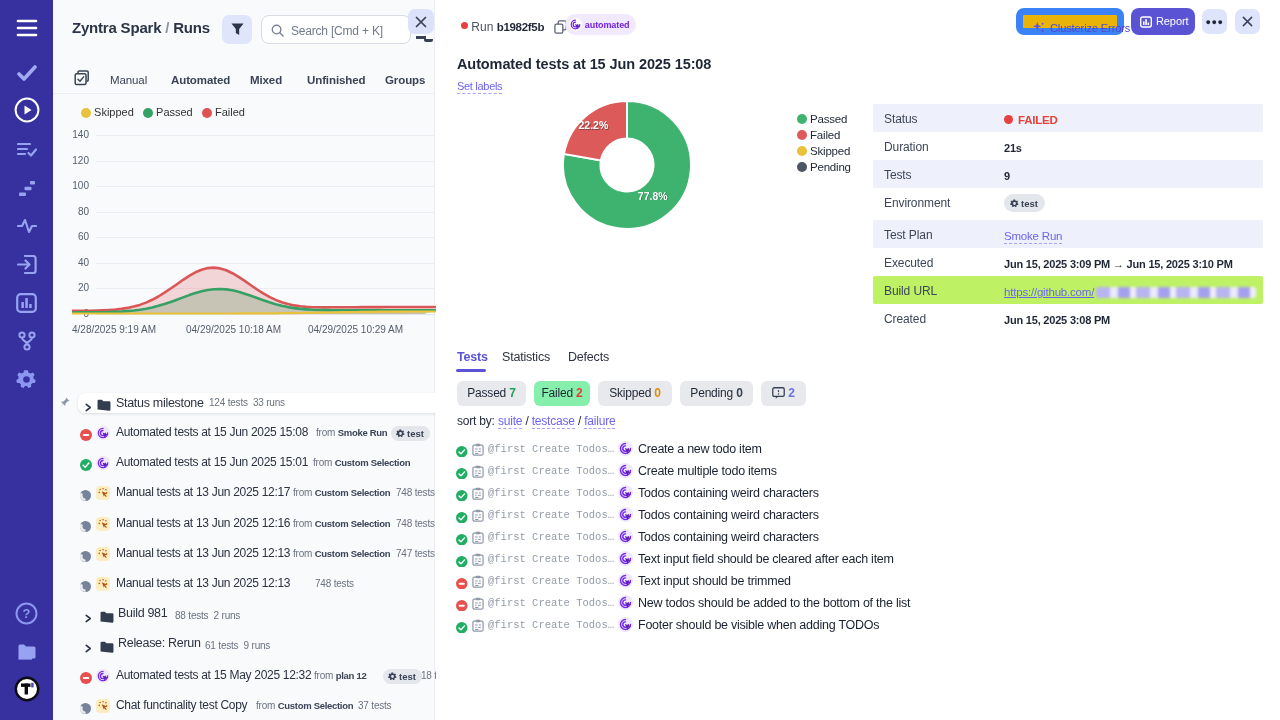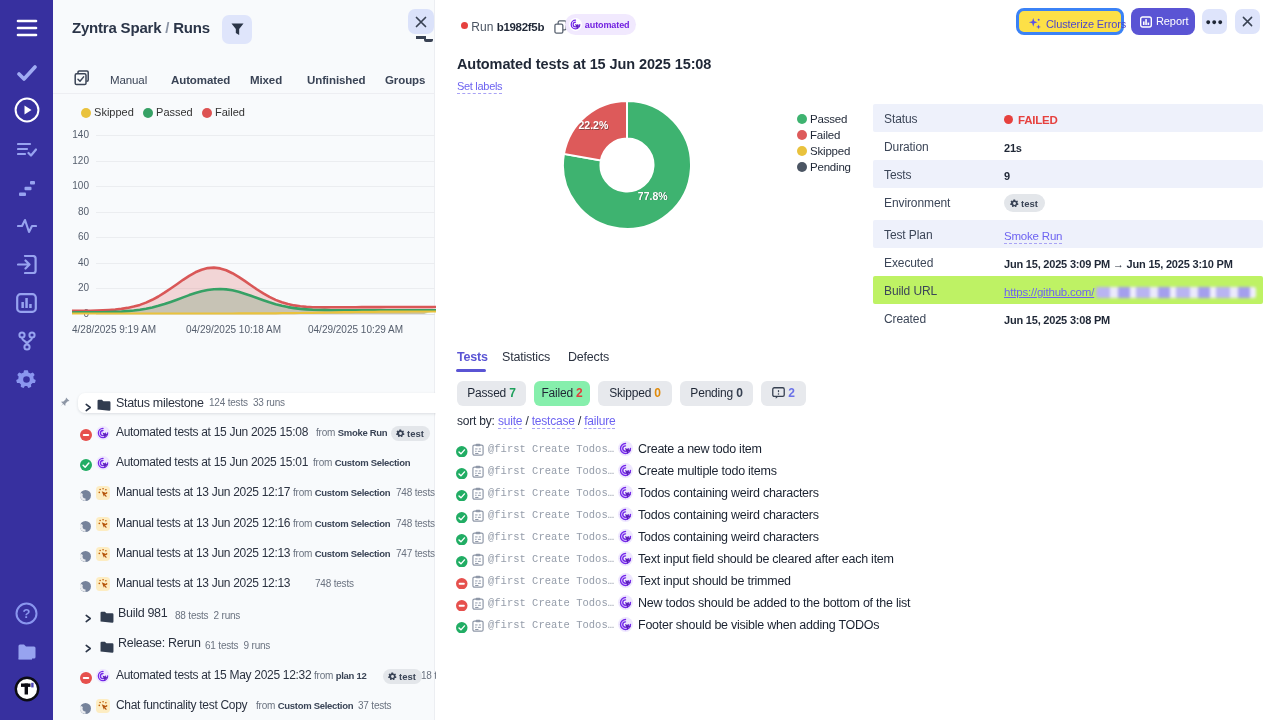--- a/index.html
+++ b/index.html
@@ -108,20 +108,27 @@
       </svg>
     </div>
 </div>
 <div id="leftpanel">
 
   <div class="abs" style="left:19px; top:19px; font-size:15px; font-weight:bold; color:#2b3548; letter-spacing:-0.2px;">Zyntra Spark <span style="color:#8b94a5;">/</span> Runs</div>
   <div class="abs" style="left:169px; top:15px; width:30px; height:29px; background:#dfe5fb; border-radius:7px;">
     <svg width="13" height="13" viewBox="0 0 14 14" style="margin:8px 0 0 8.5px; display:block;">
         <path d="M0.5 0.5 H13.5 L8.8 6.5 V13 L5.2 10.8 V6.5 Z" fill="#2b3548"></path>
       </svg>
+  </div>
+  <div class="abs" style="left:208px; top:15px; width:150px; height:29px; background:#fff; border:1px solid #d8dce3; border-radius:8px;">
+    <svg width="13" height="13" viewBox="0 0 14 14" style="position:absolute; left:9px; top:8px;">
+        <circle cx="6" cy="6" r="4.6" stroke="#7a8494" stroke-width="1.5" fill="none"></circle>
+        <line x1="9.5" y1="9.5" x2="13" y2="13" stroke="#7a8494" stroke-width="1.5" stroke-linecap="round"></line>
+      </svg>
+    <div style="position:absolute; left:29px; top:7.5px; font-size:12px; color:#707a89; letter-spacing:-0.2px;">Search [Cmd + K]</div>
   </div>
   <div class="abs" style="left:355px; top:9px; width:26px; height:25px; background:#dbe2fa; border-radius:7px;">
     <svg width="12" height="12" viewBox="0 0 12 12" style="margin:6.5px 0 0 7px; display:block;">
         <path d="M1.5 1.5 L10.5 10.5 M10.5 1.5 L1.5 10.5" stroke="#394253" stroke-width="1.7" stroke-linecap="round"></path>
       </svg>
   </div>
   <div class="abs" style="left:363px; top:36px; width:10px; height:3px; background:#394253;"></div>
   <div class="abs" style="left:371px; top:39px; width:9px; height:3px; background:#394253; border-radius:0 0 2px 2px;"></div>
 
   <div class="abs" style="left:0; top:68px; width:382px; height:26px; border-bottom:1px solid #edeef2;"></div>
@@ -377,21 +384,21 @@
           <circle cx="8.5" cy="8.5" r="8.5" fill="#fff"></circle>
           <g stroke="#7427ea" stroke-width="1.6" fill="none" stroke-linecap="round">
             <path d="M8.5 2.9 a5.6 5.6 0 1 0 5.6 5.6"></path>
             <path d="M8.5 5.5 a3.1 3.1 0 1 0 3.1 3.1"></path>
           </g>
           <path d="M7.8 7.8 L14.8 10.6 L11.9 11.7 L10.8 14.7 Z" fill="#5b21b6"></path>
         </svg>
         <span style="font-size:9px; font-weight:bold; color:#7221e0; letter-spacing:-0.1px;">automated</span>
       </span>
 </div>
-<div class="abs" style="left:580px; top:8px; width:108px; height:27px; background:#fde047; border:3px solid #3b82f6; border-radius:8px;">
+<div class="abs" style="left:580px; top:8px; width:108px; height:27px; background:#eab308; border:7px solid #3b82f6; border-radius:8px;">
  <svg width="14" height="14" viewBox="0 0 16 16" style="position:absolute; left:9px; top:6px;">
         <path d="M6 1 L7.2 4.8 L11 6 L7.2 7.2 L6 11 L4.8 7.2 L1 6 L4.8 4.8 Z" fill="#5a51e8"></path>
         <path d="M12 8.5 L12.7 10.6 L14.8 11.3 L12.7 12 L12 14.1 L11.3 12 L9.2 11.3 L11.3 10.6 Z" fill="#5a51e8"></path>
         <circle cx="12.2" cy="3.2" r="1.1" fill="#5a51e8"></circle>
       </svg>
  <span style="position:absolute; left:27px; top:6.5px; font-size:11px; color:#4f46cb; letter-spacing:-0.1px; white-space:nowrap;">Clusterize Errors</span>
 </div>
 <div class="abs" style="left:695px; top:8px; width:64px; height:27px; background:#5a54d4; border-radius:8px;">
  <svg width="12" height="12" viewBox="0 0 21 20" style="position:absolute; left:9px; top:7.5px;">
         <rect x="1.2" y="1.2" width="18.6" height="17.6" rx="3.4" stroke="#fff" stroke-width="2.4" fill="none"></rect>

